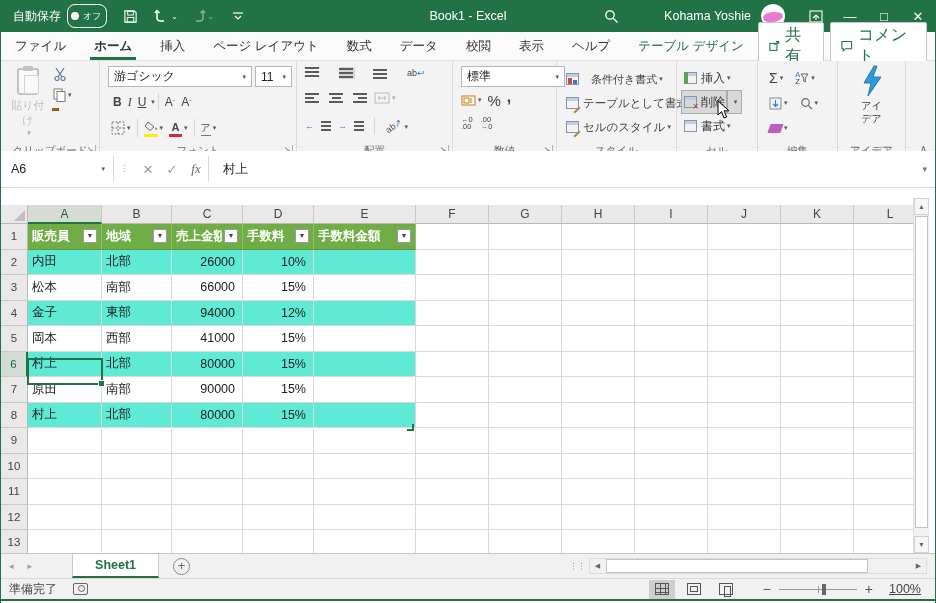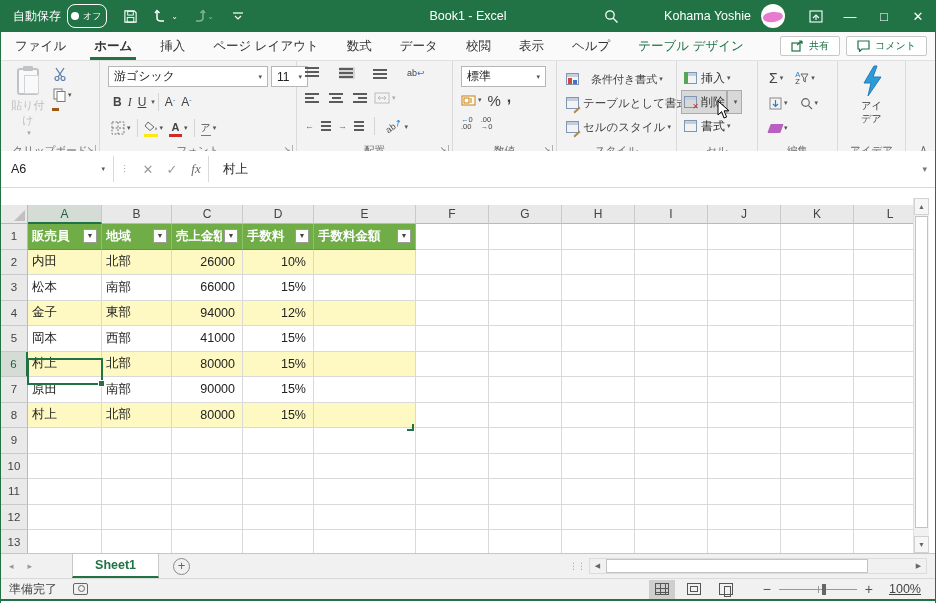--- a/index.html
+++ b/index.html
@@ -25,21 +25,21 @@
   .winbtn { width:34px; height:32px; display:flex; align-items:center; justify-content:center; font-size:13px; }
 
   
   .tabrow { position:absolute; left:0; top:32px; width:100%; height:29px; background:#fafafa; display:flex; align-items:center; border-bottom:1px solid #e1e1e1; }
   .tabs { display:flex; height:100%; }
   .rtab { padding:0 14px; display:flex; align-items:center; font-size:12.5px; color:#333; position:relative; white-space:nowrap; }
   .rtab.active { font-weight:bold; }
   .rtab.active::after { content:""; position:absolute; left:10px; right:10px; bottom:0; height:3px; background:#217346; }
   .rtab.contextual { color:#217346; }
   .tab-actions { margin-left:auto; display:flex; gap:6px; padding-right:8px; }
-  .tab-btn { display:flex; align-items:center; gap:5px; border:1px solid #c8c8c8; background:#fff; padding:2px 10px; font-size:10px; color:#217346; border-radius:2px; }
+  .tab-btn { display:flex; align-items:center; gap:5px; border:1px solid #c8c8c8; background:#fff; padding:2px 10px; font-size:16px; color:#217346; border-radius:2px; }
   .tab-btn svg { display:block; }
 
   
   .ribbon { position:absolute; left:0; top:61px; width:100%; height:100px; background:#f3f3f3; border-bottom:1px solid #dcdcdc; font-size:12px; }
   .rgroup { position:absolute; top:0; height:99px; border-right:1px solid #dadada; }
   .gname { position:absolute; bottom:2px; left:0; right:0; text-align:center; font-size:10.5px; color:#686868; white-space:nowrap; }
   .dlg { position:absolute; bottom:4px; right:3px; width:11px; height:11px; border:1px solid #b0b0b0; border-top:none; border-left:none; color:#6a6a6a; font-size:8px; line-height:9px; text-align:center; }
   .rrow { position:absolute; left:0; display:flex; align-items:center; }
   .sbtn { display:flex; align-items:center; height:22px; padding:0 3px; color:#444; white-space:nowrap; }
   .chev { font-size:7px; color:#555; margin-left:2px; }
@@ -93,21 +93,21 @@
   #grid { position:absolute; left:0; top:7px; display:grid; }
   #grid > div { overflow:hidden; white-space:nowrap; }
   .corner { background:#e9e9e9; border-right:1px solid #b9b9b9; border-bottom:1px solid #b9b9b9; position:relative; }
   .corner::after { content:""; position:absolute; right:2px; bottom:2px; border-left:11px solid transparent; border-bottom:11px solid #c0c0c0; }
   .ch { background:#e9e9e9; border-right:1px solid #c9c9c9; border-bottom:1px solid #b9b9b9; text-align:center; font-size:12px; color:#444; line-height:18px; }
   .ch.sel { background:#d5dcd5; border-bottom:2px solid #217346; color:#1d6343; }
   .rh { background:#e9e9e9; border-right:1px solid #b9b9b9; border-bottom:1px solid #c9c9c9; text-align:center; font-size:11.5px; color:#444; display:flex; align-items:center; justify-content:center; }
   .rh.sel { background:#d5dcd5; border-right:2px solid #217346; color:#1d6343; }
   .cell { border-right:1px solid #d9d9d9; border-bottom:1px solid #d9d9d9; font-size:12.5px; color:#222; display:flex; align-items:center; padding:0 4px; }
   .cell.num { justify-content:flex-end; padding-right:7px; }
-  .cell.band { background:#fef9c3; }
+  .cell.band { background:#5eead4; }
   .cell.th { background:#70ad47; color:#fff; font-weight:bold; border-right:1px solid #8fc168; border-bottom:1px solid #5e9639; justify-content:space-between; }
   .filterbtn { flex:0 0 auto; width:14px; height:14px; background:#fdfdfd; border:1px solid #9b9b9b; border-radius:1px; color:#444; font-size:7px; line-height:12px; text-align:center; margin-left:2px; }
   .selcell { position:absolute; border:2px solid #217346; background:transparent; pointer-events:none; }
   .selcell::after { content:""; position:absolute; right:-4px; bottom:-4px; width:5px; height:5px; background:#217346; border:1px solid #fff; }
   .tbl-handle { position:absolute; width:7px; height:7px; border-right:2px solid #217346; border-bottom:2px solid #217346; }
   
   .vscroll { position:absolute; right:6px; top:198px; width:16px; height:355px; background:#f1f1f1; border-left:1px solid #e0e0e0; }
   .vs-btn { position:absolute; left:0; width:15px; height:17px; background:#f6f6f6; border:1px solid #d2d2d2; color:#666; font-size:7px; display:flex; align-items:center; justify-content:center; }
   .vs-thumb { position:absolute; left:1px; width:13px; background:#fff; border:1px solid #c3c3c3; }
 
@@ -269,21 +269,21 @@
             <span class="chev">▾</span>
           </span>
         <span><span class="fmt-painter"></span></span>
       </div>
       <div class="gname">クリップボード</div>
       <div class="dlg">↘</div>
     </div>
 
     <div class="rgroup" style="left:99px;width:197px">
       <div class="rrow" style="top:5px;left:8px">
-        <span class="selbox" style="width:160px">
+        <span class="selbox" style="width:144px">
             <span>游ゴシック</span>
             <span class="chev">▾</span>
           </span>
         <span class="selbox" style="width:37px;margin-left:3px">
             <span>11</span>
             <span class="chev">▾</span>
           </span>
       </div>
       <div class="rrow" style="top:30px;left:10px">
         <span class="sbtn" style="font-weight:bold">B</span>
@@ -388,21 +388,21 @@
           </span>
         <span class="sep-v"></span>
         <span style="font-size:9px;color:#444"><span style="display:inline-block;transform:rotate(-35deg)">ab<span style="color:#2b7cd3">↗</span></span><span class="chev">▾</span></span>
       </div>
       <div class="gname">配置</div>
       <div class="dlg">↘</div>
     </div>
 
     <div class="rgroup" style="left:452px;width:104px">
       <div class="rrow" style="top:5px;left:8px">
-        <span class="selbox" style="width:85px">
+        <span class="selbox" style="width:104px">
             <span>標準</span>
             <span class="chev">▾</span>
           </span>
       </div>
       <div class="rrow" style="top:30px;left:8px;gap:6px">
         <span style="display:flex;align-items:center">
             <svg width="15" height="13" viewBox="0 0 15 13">
               <rect x="1" y="2" width="13" height="9" fill="#fff" stroke="#c77f0a"></rect>
               <rect x="3" y="4" width="5" height="5" fill="none" stroke="#c77f0a"></rect>
               <path d="M10 4 v5" stroke="#c77f0a"></path>

